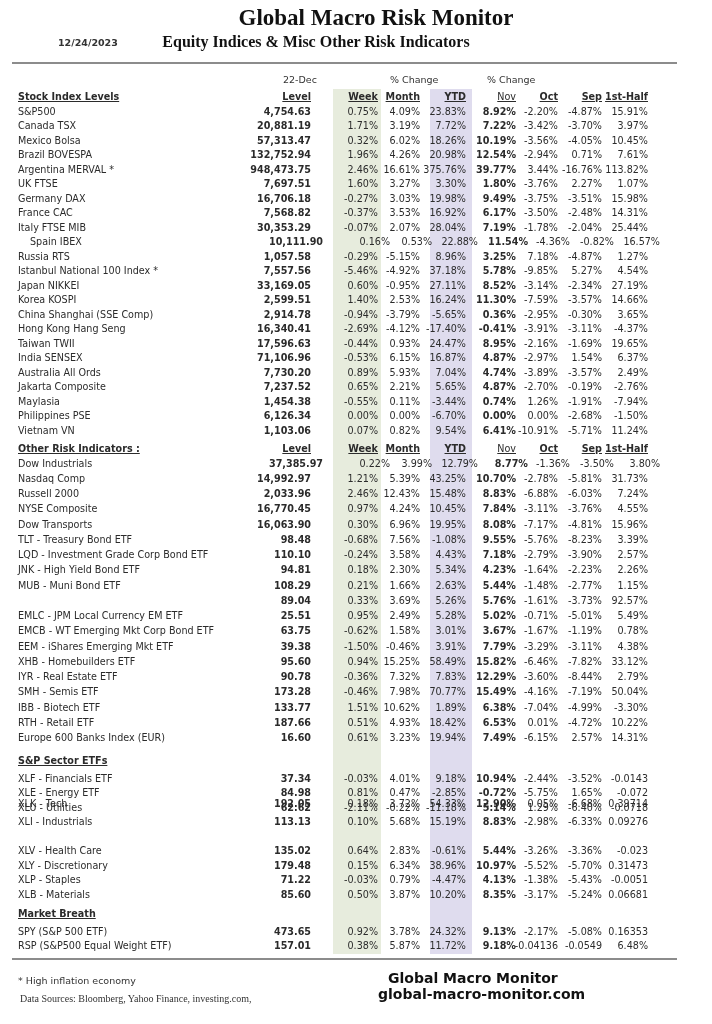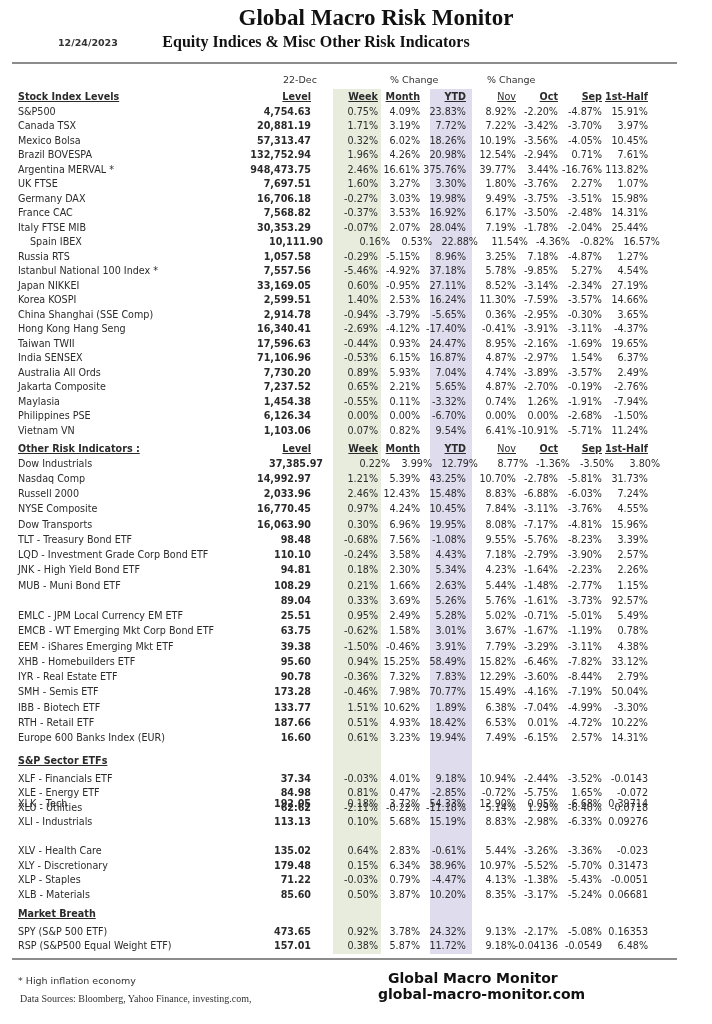--- a/index.html
+++ b/index.html
@@ -14,21 +14,21 @@
   .shade-week { position: absolute; left: 333px; width: 48px; background: #e7ecdd; }
   .shade-ytd { position: absolute; left: 430px; width: 42px; background: #dfdcee; }
   .grouphdr { position: absolute; font-size: 9.5px; color: #333; }
   .row { position: absolute; left: 0; width: 712px; height: 14.5px; font-size: 9.6px; line-height: 14.5px; }
   .row > span { position: absolute; white-space: nowrap; }
   .c-label { left: 18px; }
   .c-level { right: 401px; font-weight: bold; }
   .c-week { right: 334px; }
   .c-month { right: 292px; }
   .c-ytd { right: 246px; }
-  .c-nov { right: 196px; }
+  .c-nov { right: 196px; font-weight: bold; }
   .c-oct { right: 154px; }
   .c-sep { right: 110px; }
   .c-half { right: 64px; }
   .hdr > span { font-weight: bold; text-decoration: underline; }
   .hdr .c-nov { font-weight: normal; }
   .sec-label { font-weight: bold; text-decoration: underline; }
   .foot1 { position: absolute; left: 18px; top: 975px; font-size: 9.5px; color: #333; }
   .foot2 { position: absolute; left: 20px; top: 993px; font-size: 10px; color: #333; font-family: "Liberation Serif", serif; }
   .brand1 { position: absolute; left: 388px; top: 970px; font-size: 14px; font-weight: bold; color: #111; }
   .brand2 { position: absolute; left: 378px; top: 986px; font-size: 14px; font-weight: bold; color: #111; }
@@ -279,21 +279,21 @@
       <span class="c-nov">4.87%</span>
       <span class="c-oct">-2.70%</span>
       <span class="c-sep">-0.19%</span>
       <span class="c-half">-2.76%</span>
     </div>
     <div class="row" style="top: 394.5px;">
       <span class="c-label">Maylasia</span>
       <span class="c-level">1,454.38</span>
       <span class="c-week">-0.55%</span>
       <span class="c-month">0.11%</span>
-      <span class="c-ytd">-3.32%</span>
+      <span class="c-ytd">-3.44%</span>
       <span class="c-nov">0.74%</span>
       <span class="c-oct">1.26%</span>
       <span class="c-sep">-1.91%</span>
       <span class="c-half">-7.94%</span>
     </div>
     <div class="row" style="top: 409px;">
       <span class="c-label">Philippines PSE</span>
       <span class="c-level">6,126.34</span>
       <span class="c-week">0.00%</span>
       <span class="c-month">0.00%</span>

